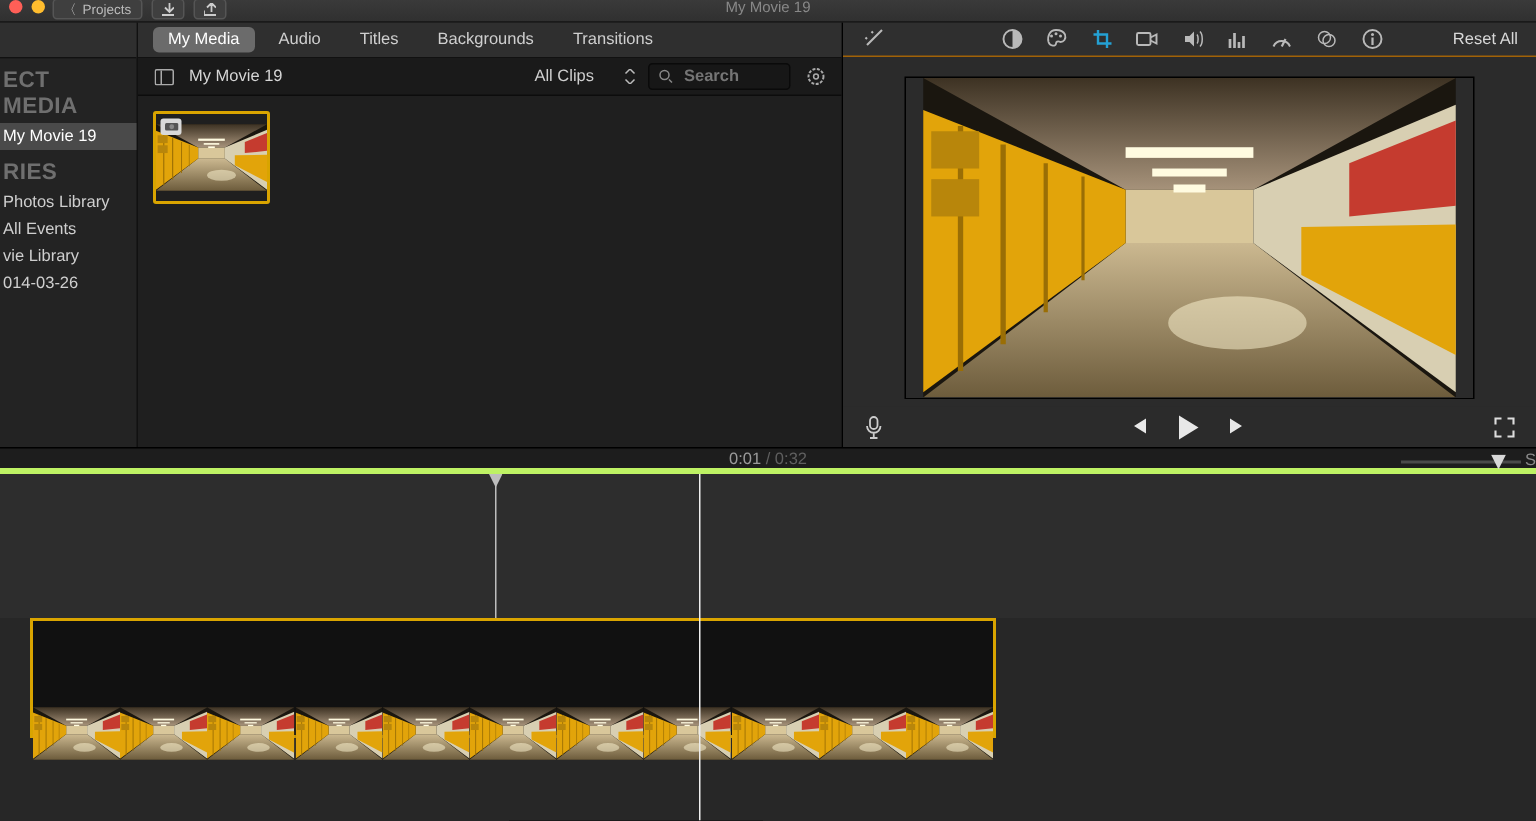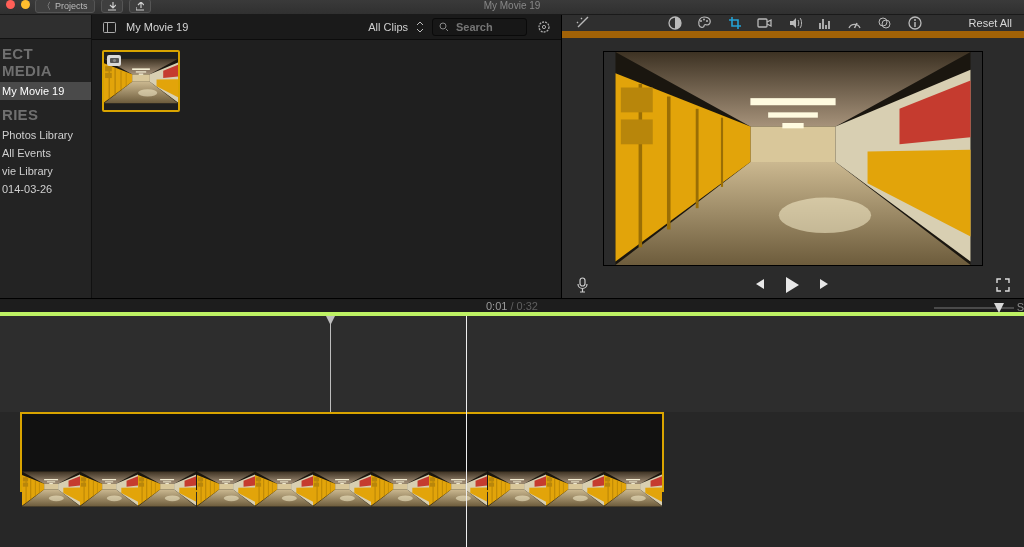--- a/index.html
+++ b/index.html
@@ -42,32 +42,32 @@
   .media-col{flex:0 0 470px;display:flex;flex-direction:column;background:var(--bg-mid);border-right:1px solid #000;}
   .tabs{height:24px;background:var(--bg-top);display:flex;align-items:center;gap:0;padding-left:10px;border-bottom:1px solid #111;}
   .tab{font-size:11px;color:var(--text);height:17px;line-height:17px;padding:0 10px;border-radius:4px;cursor:default;}
   .tab.active{background:var(--tab-active);color:#fff;}
   .tab+.tab{margin-left:6px;}
 
   .browser-bar{height:25px;background:#1a1a1a;border-bottom:1px solid #0c0c0c;display:flex;align-items:center;gap:8px;padding:0 8px;}
   .view-toggle{width:18px;height:16px;display:flex;align-items:center;justify-content:center;}
   .proj-name{font-size:11px;color:#d6d6d6;flex:0 0 auto;}
   .bar-spacer{flex:1;}
-  .allclips{font-size:11px;color:#cfcfcf;display:flex;align-items:center;gap:8px;}
+  .allclips{font-size:11px;color:#cfcfcf;display:flex;align-items:center;gap:20px;}
   .search{display:flex;align-items:center;gap:5px;background:var(--search-bg);border:1px solid #0a0a0a;border-radius:3px;height:18px;padding:0 6px;width:95px;}
   .search input{background:transparent;border:none;outline:none;color:#bbb;font-size:11px;width:60px;font-weight:bold;}
   .gear{width:18px;height:18px;display:flex;align-items:center;justify-content:center;}
 
   .thumbs{flex:1;background:#1f1f1f;padding:10px;}
   .clip-thumb{width:78px;height:62px;border:2px solid var(--sel);border-radius:2px;position:relative;overflow:hidden;}
   .clip-thumb .cam{position:absolute;left:3px;top:3px;width:14px;height:11px;background:#d9d9d9;border-radius:2px;display:flex;align-items:center;justify-content:center;}
   .clip-thumb .frame{width:100%;height:100%;}
 
   .viewer-col{flex:1;display:flex;flex-direction:column;background:#2b2b2b;}
-  .viewer-tools{height:24px;background:var(--bg-top);display:flex;align-items:center;gap:14px;padding:0 12px;border-bottom:7px solid #a16207;}
+  .viewer-tools{height:24px;background:var(--bg-top);display:flex;align-items:center;gap:14px;padding:0 12px;border-bottom:1px solid #a16207;}
   .vt-spacer{flex:1;}
   .vt-icon{width:16px;height:16px;display:flex;align-items:center;justify-content:center;color:#b9b9b9;}
   .vt-icon.active{color:var(--accent);}
   .reset{font-size:11px;color:#d8d8d8;}
 
   .screen{flex:1;display:flex;align-items:center;justify-content:center;background:#2b2b2b;padding:14px 20px 6px;}
   .screen-inner{width:378px;height:213px;position:relative;box-shadow:0 0 0 1px #000;}
   .hallway{width:100%;height:100%;}
 
   .transport{height:28px;display:flex;align-items:center;padding:0 14px;gap:14px;}
@@ -170,20 +170,27 @@
     <div class="side-hdr">ECT MEDIA</div>
     <div class="side-item sel">My Movie 19</div>
     <div class="side-hdr">RIES</div>
     <div class="side-item">Photos Library</div>
     <div class="side-item">All Events</div>
     <div class="side-item">vie Library</div>
     <div class="side-item">014-03-26</div>
   </div>
 
   <div class="media-col">
+    <div class="tabs">
+      <div class="tab active">My Media</div>
+      <div class="tab">Audio</div>
+      <div class="tab">Titles</div>
+      <div class="tab">Backgrounds</div>
+      <div class="tab">Transitions</div>
+    </div>
     <div class="browser-bar">
       <div class="view-toggle">
         <svg width="13" height="11">
             <rect x="0.5" y="0.5" width="12" height="10" rx="1" fill="none" stroke="#aaa"></rect>
             <line x1="4.5" y1="1" x2="4.5" y2="10" stroke="#aaa"></line>
           </svg>
       </div>
       <div class="proj-name">My Movie 19</div>
       <div class="bar-spacer"></div>
       <div class="allclips">

